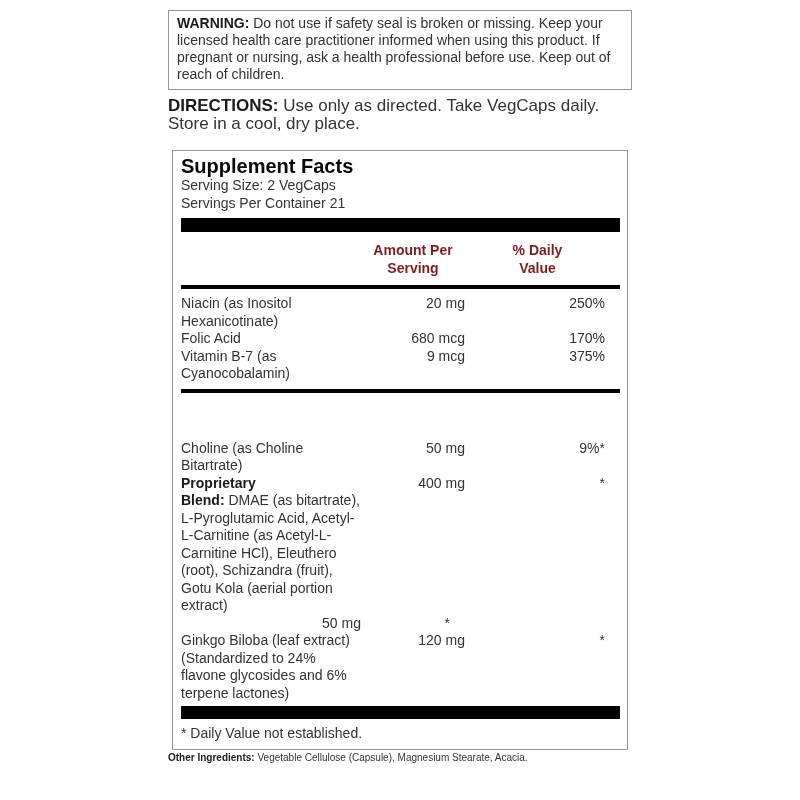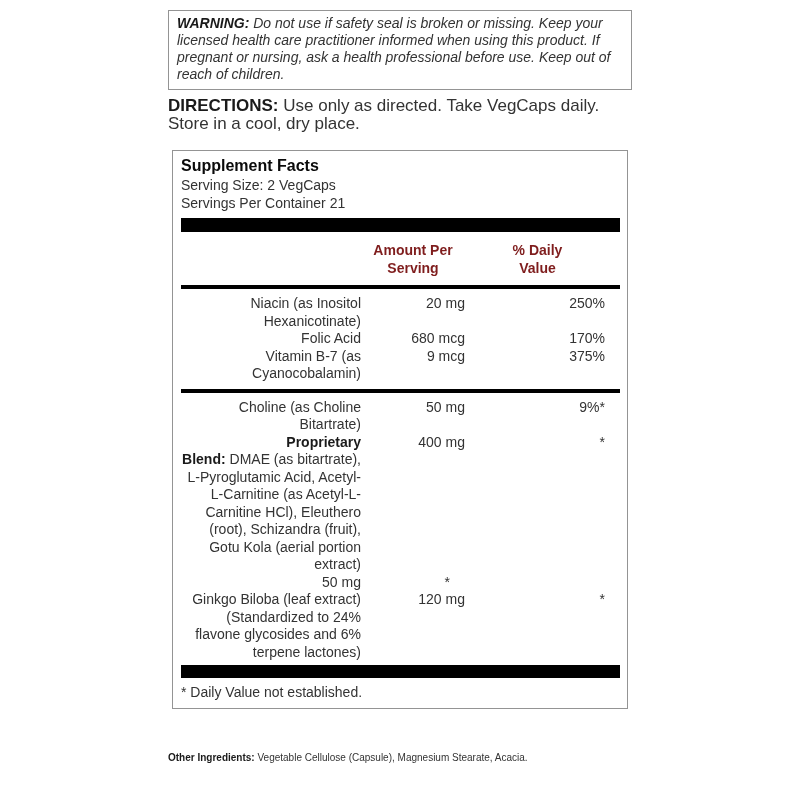--- a/index.html
+++ b/index.html
@@ -13,59 +13,59 @@
   }
   .page { position: relative; width: 800px; height: 800px; overflow: hidden; }
 
   
   .warning-box {
     position: absolute;
     left: 168px; top: 10px; width: 464px;
     box-sizing: border-box;
     border: 1px solid #949494;
     padding: 4px 8px 6px 8px;
-    font-size: 14px; line-height: 17px; font-style: italic;
+    font-size: 14px; line-height: 17px;
   }
   .warning-box b, .bold { font-weight: bold; color: #1a1a1a; }
 
   
   .directions {
     position: absolute;
     left: 168px; top: 97px; width: 470px;
     font-size: 17px; line-height: 17.5px;
   }
 
   
   .sf-panel {
     position: absolute;
     left: 172px; top: 150px; width: 456px;
     box-sizing: border-box;
     border: 1px solid #949494;
     padding: 4px 7px 6px 8px;
     font-size: 14px; line-height: 17.5px;
   }
   .sf-title {
-    font-size: 16px; font-weight: bold; color: #0a0a0a;
+    font-size: 20px; font-weight: bold; color: #0a0a0a;
     line-height: 22px; margin: 0;
   }
   .sf-serving { line-height: 17.5px; }
 
   .bar { background: #000000; }
   .bar-thick-top { height: 14px; margin-top: 6px; }
   .bar-medium { height: 4px; margin-top: 8px; }
   .bar-thick-bottom { height: 13px; }
 
   .sf-grid { display: grid; grid-template-columns: 180px 104px 1fr; }
 
   .sf-header-row { margin-top: 10px; font-weight: bold; color: #7f1d1d; }
   .col-amount-header { text-align: center; white-space: pre-line; }
   .col-dv-header { text-align: center; white-space: pre-line; padding-right: 10px; }
 
   .sf-section { padding: 6px 0 6px 0; }
-  .nutrient-name { text-align: right; }
+  .nutrient-name { text-align: left; }
   .nutrient-amount { text-align: right; }
   .nutrient-dv { text-align: right; padding-right: 15px; }
   .prop-label { white-space: pre-line; }
 
   .sf-footnote { margin-top: 6px; line-height: 17.5px; }
 
   
   .other-ingredients {
     position: absolute;
     left: 168px; top: 749px; width: 470px;
@@ -118,21 +118,21 @@
       </div>
       <div class="sf-grid">
         <div class="nutrient-name">Vitamin B-7 (as Cyanocobalamin)</div>
         <div class="nutrient-amount">9 mcg</div>
         <div class="nutrient-dv">375%</div>
       </div>
     </div>
 
     <div class="bar bar-medium" style="margin-top:0;"></div>
 
-    <div class="sf-section" style="padding-bottom:4px;">
+    <div class="sf-section" style="padding-bottom:4px;margin-top:41px;">
       <div class="sf-grid">
         <div class="nutrient-name">Choline (as Choline Bitartrate)</div>
         <div class="nutrient-amount">50 mg</div>
         <div class="nutrient-dv">9%*</div>
       </div>
       <div class="sf-grid">
         <div class="nutrient-name"><b class="bold prop-label">Proprietary
 Blend:</b> <span>DMAE (as bitartrate), L-Pyroglutamic Acid, Acetyl-L-Carnitine (as Acetyl-L-Carnitine HCl), Eleuthero (root), Schizandra (fruit), Gotu Kola (aerial portion extract)</span></div>
         <div class="nutrient-amount">400 mg</div>
         <div class="nutrient-dv">*</div>

